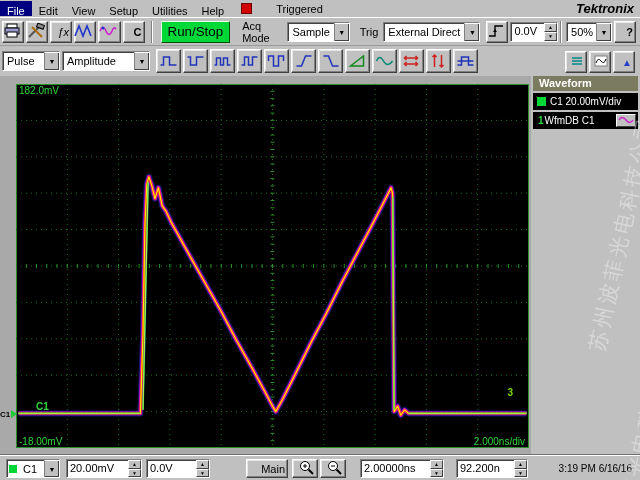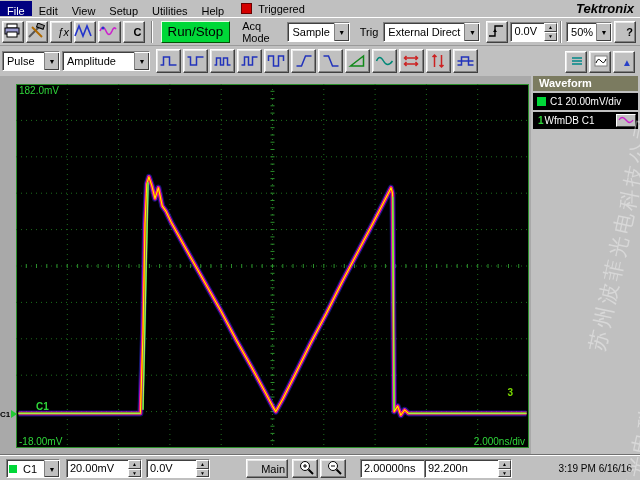--- a/index.html
+++ b/index.html
@@ -4,21 +4,21 @@
 <style>
   *{margin:0;padding:0;box-sizing:border-box;font-family:"Liberation Sans",sans-serif;}
   html,body{width:640px;height:480px;background:#c0c0c0;}
   .screen{position:relative;width:640px;height:480px;background:#c0c0c0;overflow:hidden;font-size:11px;color:#000;}
 
   
   .menubar{position:absolute;left:0;top:0;width:640px;height:17px;display:flex;align-items:center;background:#c0c0c0;}
   .menu-item{padding:4px 7px;height:15px;line-height:13px;cursor:default;}
   .menu-item.selected{background:#000080;color:#fff;}
   .trig-icon{width:11px;height:11px;background:#d40000;border:1px solid #6a0000;margin-left:10px;}
-  .trig-status{margin-left:6px;}
+  .trig-status{margin-left:24px;}
   .logo{margin-left:auto;margin-right:6px;font-weight:bold;font-style:italic;font-size:13px;}
 
   
   .toolbar1{position:absolute;left:0;top:17px;width:640px;height:28px;display:flex;align-items:center;padding:0 2px;border-top:1px solid #ffffff;}
   .toolbar2{position:absolute;left:0;top:45px;width:640px;height:31px;display:flex;align-items:center;padding:0 2px;border-top:1px solid #9a9a9a;}
   .tbtn{height:22px;min-width:22px;background:#c0c0c0;border:1px solid;border-color:#ffffff #404040 #404040 #ffffff;box-shadow:inset -1px -1px 0 #808080,inset 1px 1px 0 #e8e8e8;display:inline-flex;align-items:center;justify-content:flex-end;margin-right:2px;padding:0 2px;font-size:11px;}
   .tbtn.meas{height:24px;min-width:24px;}
   .runstop{background:#00d838;font-weight:normal;padding:0 6px;height:22px;border:1px solid;border-color:#e8ffe8 #054d05 #054d05 #e8ffe8;display:inline-flex;align-items:center;margin:0 4px 0 4px;}
   .sep{width:2px;height:22px;border-left:1px solid #808080;border-right:1px solid #ffffff;margin:0 4px;}
   .lbl{margin:0 5px 0 8px;}
@@ -447,21 +447,21 @@
             <path d="M4 6 H8" stroke="#000"></path>
           </svg></span>
     </button>
     <div class="spin" style="left:360px;width:84px;position:absolute">
       <span class="spin-text">2.00000ns</span>
       <span class="spin-col">
           <span class="sb">▲</span>
           <span class="sb">▼</span>
         </span>
     </div>
-    <div class="spin" style="left:424px;width:88px;position:absolute">
+    <div class="spin" style="left:456px;width:72px;position:absolute">
       <span class="spin-text">92.200n</span>
       <span class="spin-col">
           <span class="sb">▲</span>
           <span class="sb">▼</span>
         </span>
     </div>
     <span class="clock">3:19 PM 6/16/16</span>
   </div>
 
   <div class="watermark" style="left:583px;top:348px">苏州波菲光电科技公司</div>

